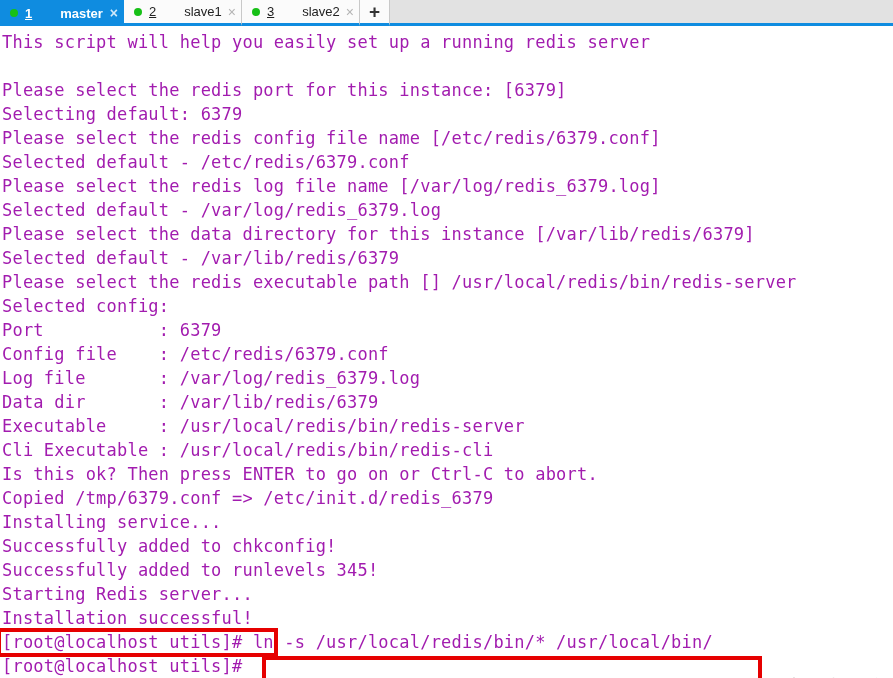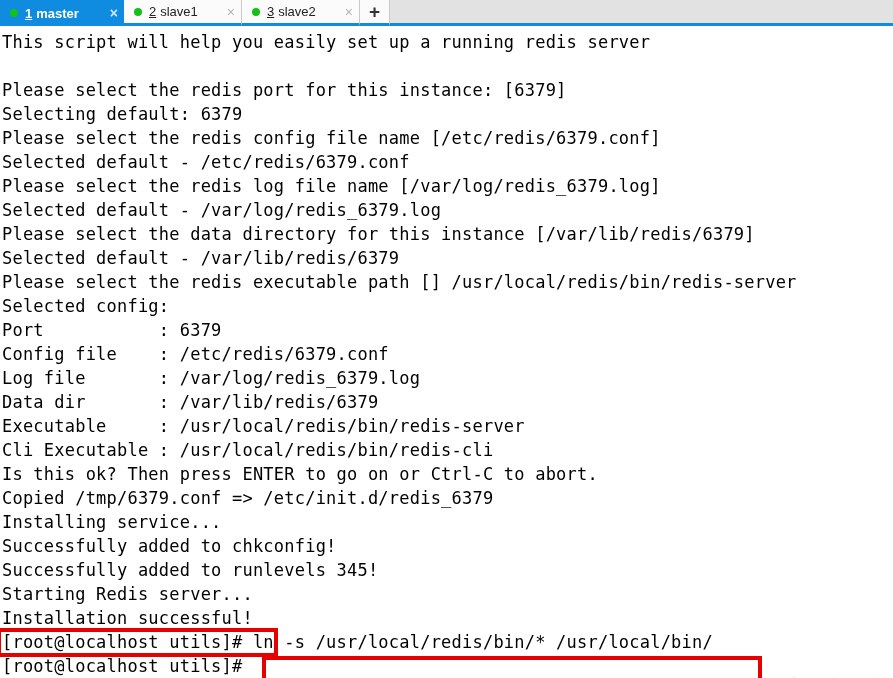--- a/index.html
+++ b/index.html
@@ -60,20 +60,21 @@
     background: #17c017;
     margin-right: 7px;
     flex: 0 0 auto;
   }
   .tab-num {
     text-decoration: underline;
     margin-right: 4px;
   }
   .tab-label {
     flex: 1 1 auto;
+    margin-left: 24px;
   }
   .tab-close {
     font-size: 14px;
     line-height: 1;
     margin-left: 6px;
     flex: 0 0 auto;
   }
   .tab.active .tab-close { color: #cfe8fa; }
   .tab.inactive .tab-close { color: #b4b4b4; }
 
@@ -111,21 +112,21 @@
   #termtext {
     position: absolute;
     left: 2px;
     top: 4px;
     margin: 0;
     font-family: "DejaVu Sans Mono", "Liberation Mono", monospace;
     font-size: 17px;
     line-height: 24px;
     letter-spacing: 0.22px;
     white-space: pre;
-    color: #000000;
+    color: #a21caf;
   }
 
   
   .annot-box {
     position: absolute;
     border: 4px solid #e60000;
     box-sizing: border-box;
     pointer-events: none;
   }
   #annot-install {

